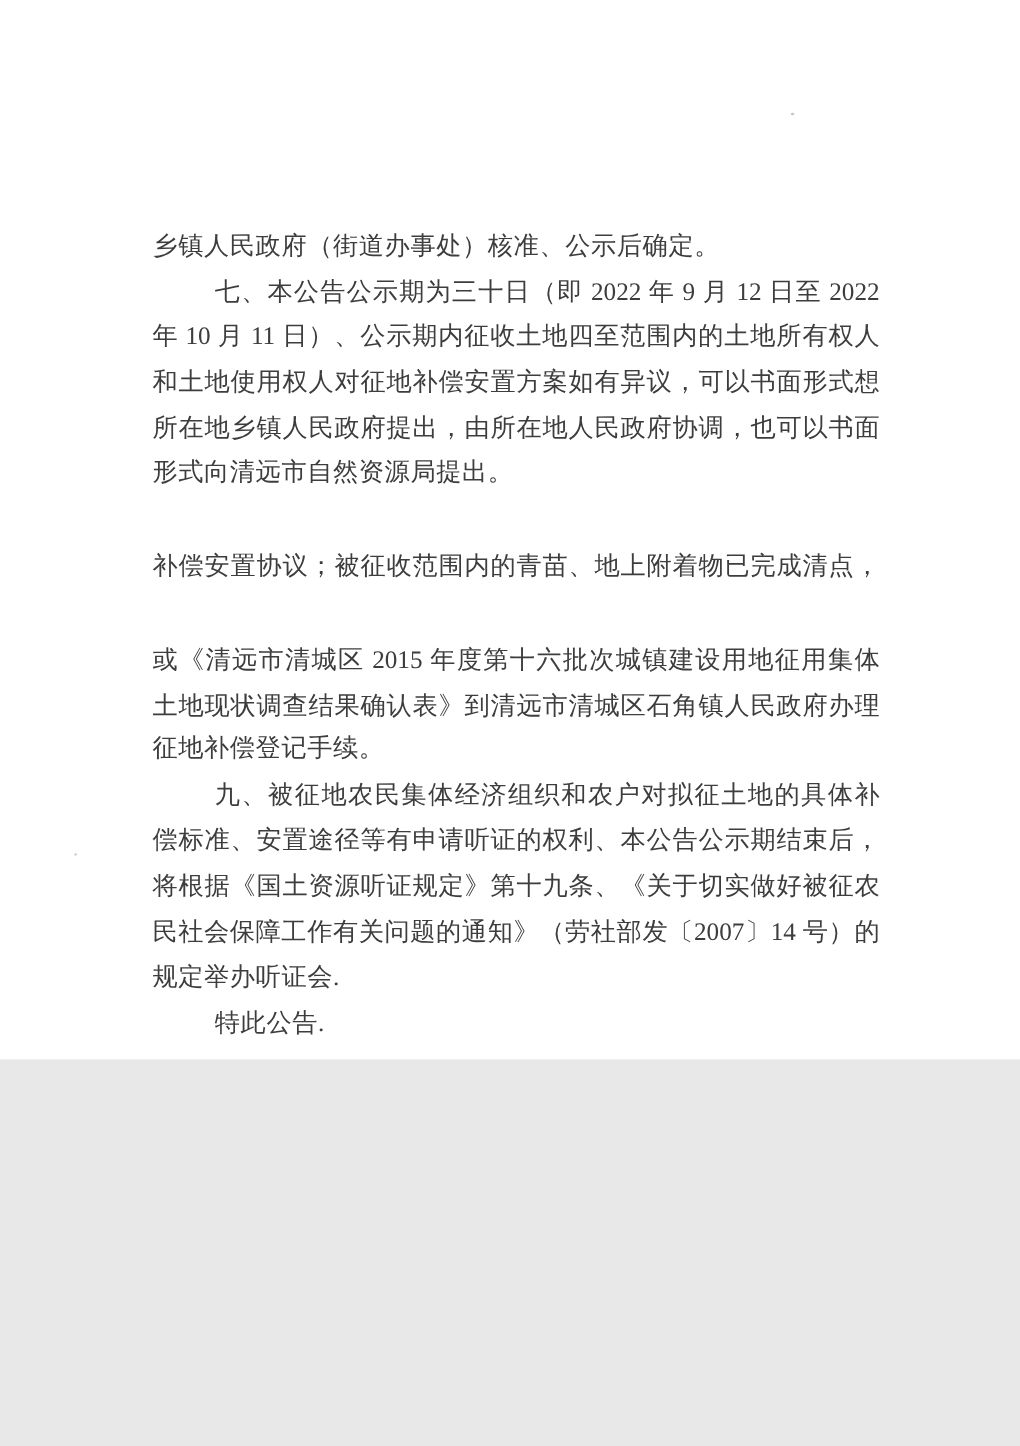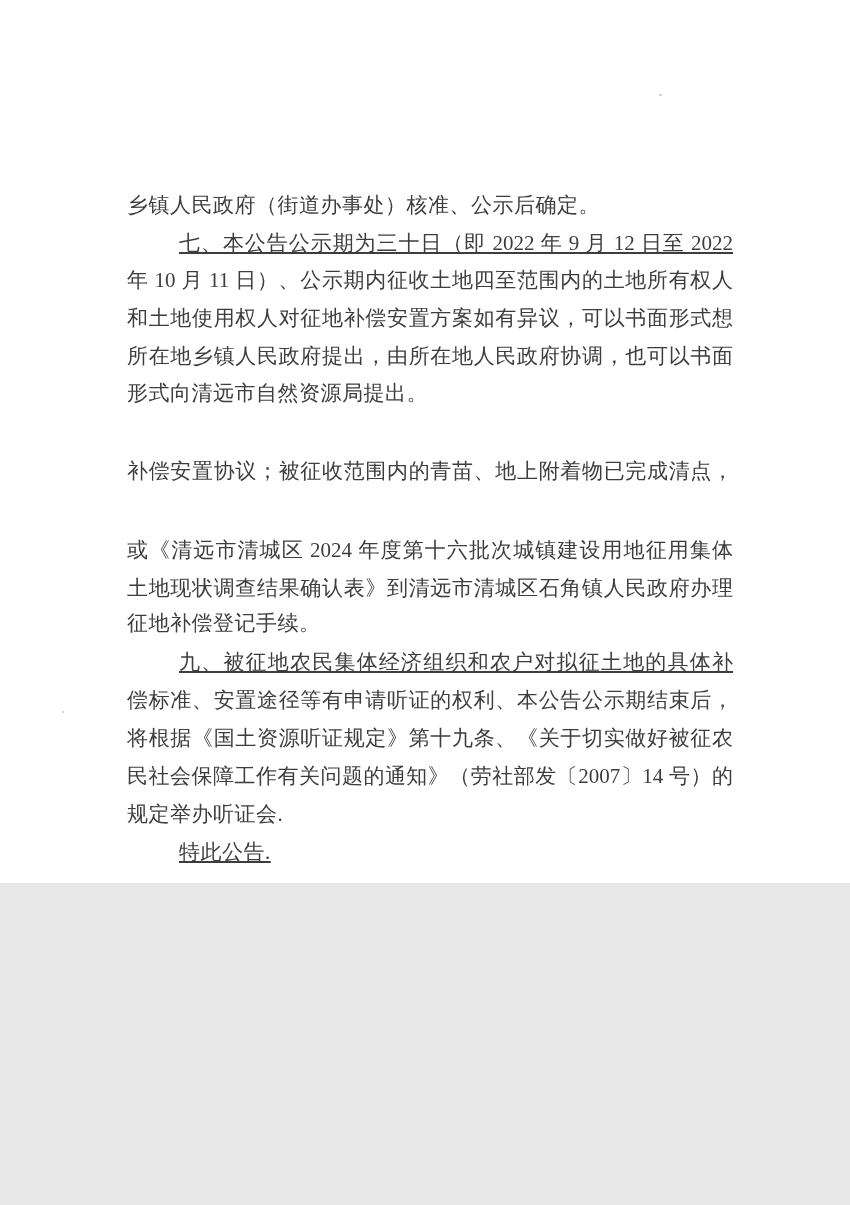--- a/index.html
+++ b/index.html
@@ -23,21 +23,21 @@
     letter-spacing: 0.5px;
     white-space: nowrap;
     color: #3d3d3d;
   }
   .doc-line.justify {
     white-space: normal;
     text-align: justify;
     text-align-last: justify;
     letter-spacing: 0px;
   }
-  .doc-line.indent { text-indent: 52px; text-decoration: underline; }
+  .doc-line.indent { text-indent: 52px; }
   .sig-line {
     position: absolute;
     white-space: nowrap;
     color: #3d3d3d;
   }
   .issuer {
     left: 499px; top: 956px;
     font-size: 22px; letter-spacing: 1px;
   }
   .sig-date {
@@ -73,21 +73,21 @@
 
 <div class="page">
 
   <div class="doc-line" style="top:190px">乡镇人民政府（街道办事处）核准、公示后确定。</div>
   <div class="doc-line indent justify" style="top:228px">七、本公告公示期为三十日（即 2022 年 9 月 12 日至 2022</div>
   <div class="doc-line justify" style="top:265px">年 10 月 11 日）、公示期内征收土地四至范围内的土地所有权人</div>
   <div class="doc-line justify" style="top:303px">和土地使用权人对征地补偿安置方案如有异议，可以书面形式想</div>
   <div class="doc-line justify" style="top:341px">所在地乡镇人民政府提出，由所在地人民政府协调，也可以书面</div>
   <div class="doc-line" style="top:378px">形式向清远市自然资源局提出。</div>
   <div class="doc-line justify" style="top:456px">补偿安置协议；被征收范围内的青苗、地上附着物已完成清点，</div>
-  <div class="doc-line justify" style="top:535px">或《清远市清城区 2024 年度第十六批次城镇建设用地征用集体</div>
+  <div class="doc-line justify" style="top:535px">或《清远市清城区 2015 年度第十六批次城镇建设用地征用集体</div>
   <div class="doc-line justify" style="top:573px">土地现状调查结果确认表》到清远市清城区石角镇人民政府办理</div>
   <div class="doc-line" style="top:608px">征地补偿登记手续。</div>
   <div class="doc-line indent justify" style="top:647px">九、被征地农民集体经济组织和农户对拟征土地的具体补</div>
   <div class="doc-line justify" style="top:685px">偿标准、安置途径等有申请听证的权利、本公告公示期结束后，</div>
   <div class="doc-line justify" style="top:723px">将根据《国土资源听证规定》第十九条、《关于切实做好被征农</div>
   <div class="doc-line justify" style="top:761px">民社会保障工作有关问题的通知》（劳社部发〔2007〕14 号）的</div>
   <div class="doc-line" style="top:799px">规定举办听证会.</div>
   <div class="doc-line indent" style="top:837px">特此公告.</div>
 
   <div class="sig-line issuer">清远市人民政府</div>

